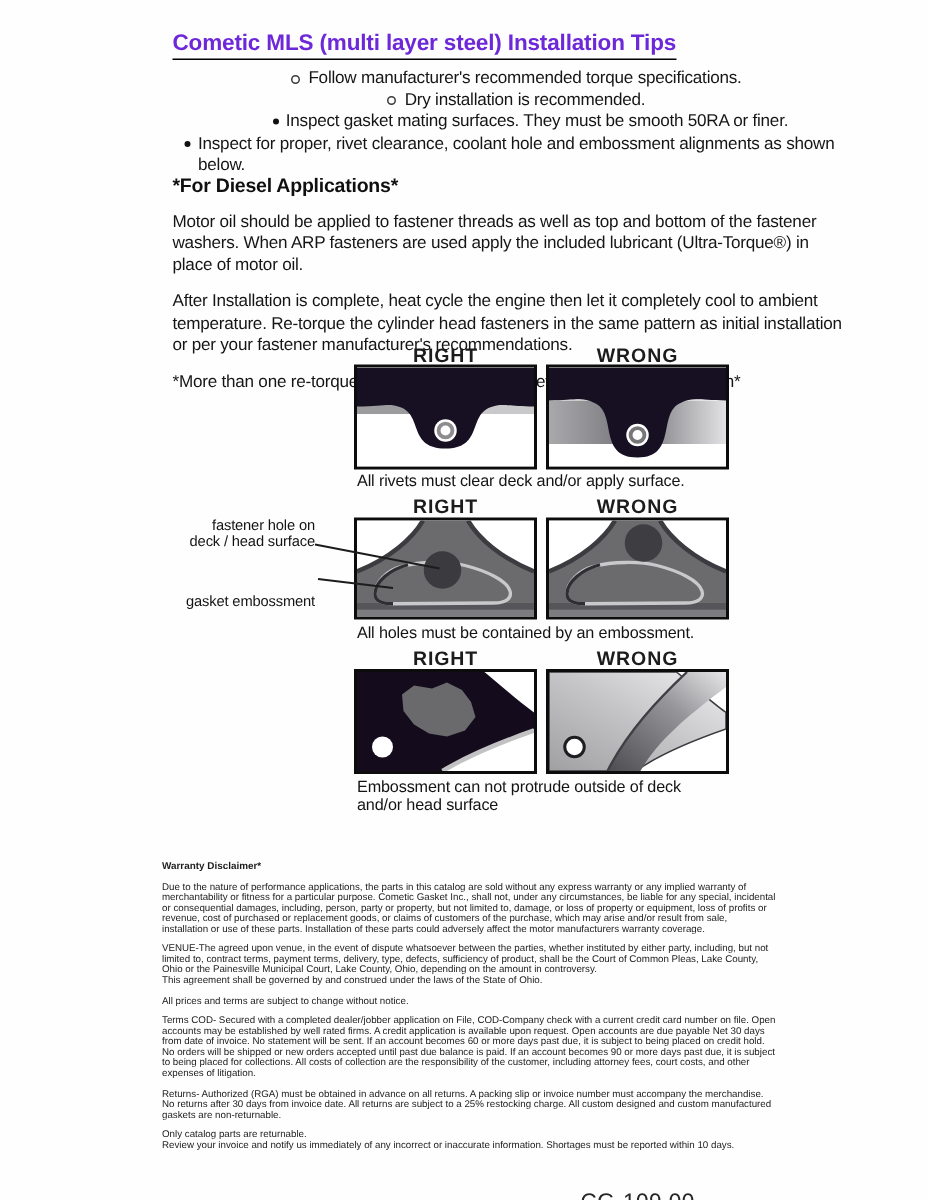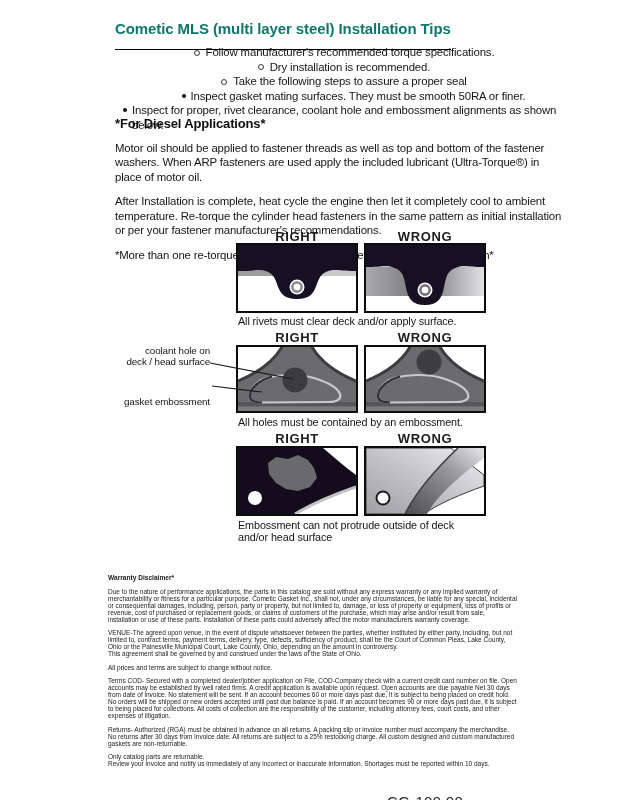--- a/index.html
+++ b/index.html
@@ -1,19 +1,19 @@
 <!DOCTYPE html>
 <html><head>
 <meta charset="utf-8">
 <style>
   html,body{margin:0;padding:0;background:#fff;}
   .page{position:relative;width:618px;height:800px;background:#fefefe;overflow:hidden;
         font-family:"Liberation Sans","DejaVu Sans",sans-serif;color:#151515;}
-  .title{position:absolute;left:115px;top:20px;font-size:15px;font-weight:bold;color:#0f766e;
-         letter-spacing:-0.1px;border-bottom:1.6px solid #000;padding-bottom:12px;}
+  .title{position:absolute;left:115px;top:20px;font-size:15px;font-weight:bold;color:#6d28d9;
+         letter-spacing:-0.1px;border-bottom:1.6px solid #000;padding-bottom:2px;}
   .tips{position:absolute;left:104px;top:45px;width:480px;font-size:11.4px;line-height:14.6px;letter-spacing:-0.15px;}
   .tip-row{display:flex;align-items:flex-start;justify-content:center;}
   .tip-bullet{flex:none;width:4px;height:4px;border:1px solid #3a3a3a;border-radius:50%;margin:4.8px 6px 0 0;}
   .sub{padding-left:19px;}
   .sub-bullet{flex:none;width:4px;height:4px;background:#111;border-radius:50%;margin:5px 5px 0 0;}
   .diesel{position:absolute;left:115px;top:117px;width:452px;font-size:11.4px;line-height:14.5px;letter-spacing:-0.15px;}
   .diesel .h{font-size:13px;font-weight:bold;color:#0f0f0f;margin:0 0 9px 0;}
   .diesel p{margin:0 0 10px 0;}
   .dlabel{position:absolute;width:122px;text-align:center;font-size:13px;font-weight:600;
           letter-spacing:0.6px;color:#1c1c1c;}
@@ -38,24 +38,20 @@
   <div class="title">Cometic MLS (multi layer steel) Installation Tips</div>
 
   <div class="tips">
     <div class="tip-row">
       <span class="tip-bullet"></span>
       <span>Follow manufacturer's recommended torque specifications.</span>
     </div>
     <div class="tip-row">
       <span class="tip-bullet"></span>
       <span>Dry installation is recommended.</span>
-    </div>
-    <div class="tip-row">
-      <span class="tip-bullet"></span>
-      <span>Take the following steps to assure a proper seal</span>
     </div>
     <div class="tip-row sub">
       <span class="sub-bullet"></span>
       <span>Inspect gasket mating surfaces.  They must be smooth 50RA or finer.</span>
     </div>
     <div class="tip-row sub">
       <span class="sub-bullet"></span>
       <span>Inspect for proper, rivet clearance, coolant hole and embossment alignments as shown below.</span>
     </div>
   </div>
@@ -94,21 +90,21 @@
       <path d="M0,0 H118 V22 C100,22 96,19.5 88,23.5 C72,30 86,60 59,60 C32,60 46,30 30,23.5 C22,19.5 18,22 0,22 Z" fill="#170f22"></path>
       <circle cx="59" cy="45" r="7.5" fill="#ffffff"></circle>
       <circle cx="59" cy="45" r="4.6" fill="none" stroke="#77777a" stroke-width="2.6"></circle>
     </svg>
   </div>
   <div class="dcaption" style="left:238px;top:316px;">All rivets must clear deck and/or apply surface.</div>
 
   <div class="dlabel" style="left:236px;top:330px;">RIGHT</div>
   <div class="dlabel" style="left:364px;top:330px;">WRONG</div>
   <div class="side-label" style="top:345px;">
-    <div>coolant hole on</div>
+    <div>fastener hole on</div>
     <div>deck / head surface</div>
   </div>
   <div class="side-label" style="top:396px;">gasket embossment</div>
   <svg class="leader" width="110" height="50" viewBox="0 0 110 50">
     <line x1="10" y1="13" x2="93" y2="29" stroke="#1c1c1c" stroke-width="1.2"></line>
     <line x1="12" y1="36" x2="62" y2="42" stroke="#1c1c1c" stroke-width="1.2"></line>
   </svg>
   <div class="dbox" style="left:236px;top:345px;height:64px;">
     <svg width="118" height="64" viewBox="0 0 118 64">
       <rect x="0" y="0" width="118" height="64" fill="#6b6b6e"></rect>

